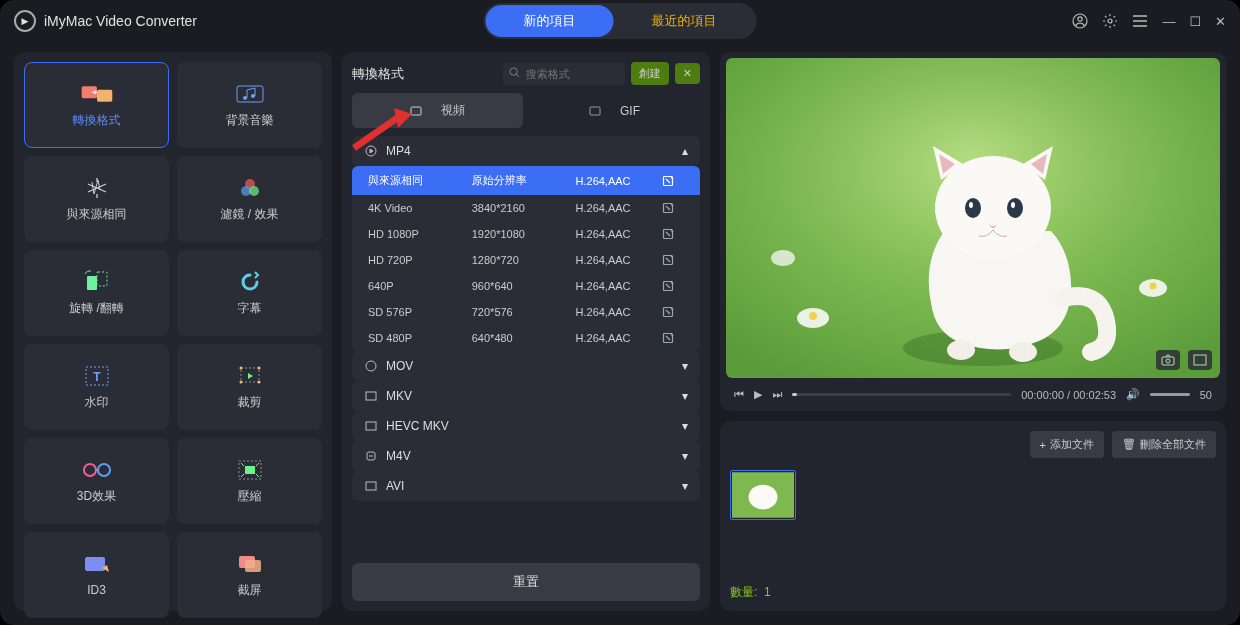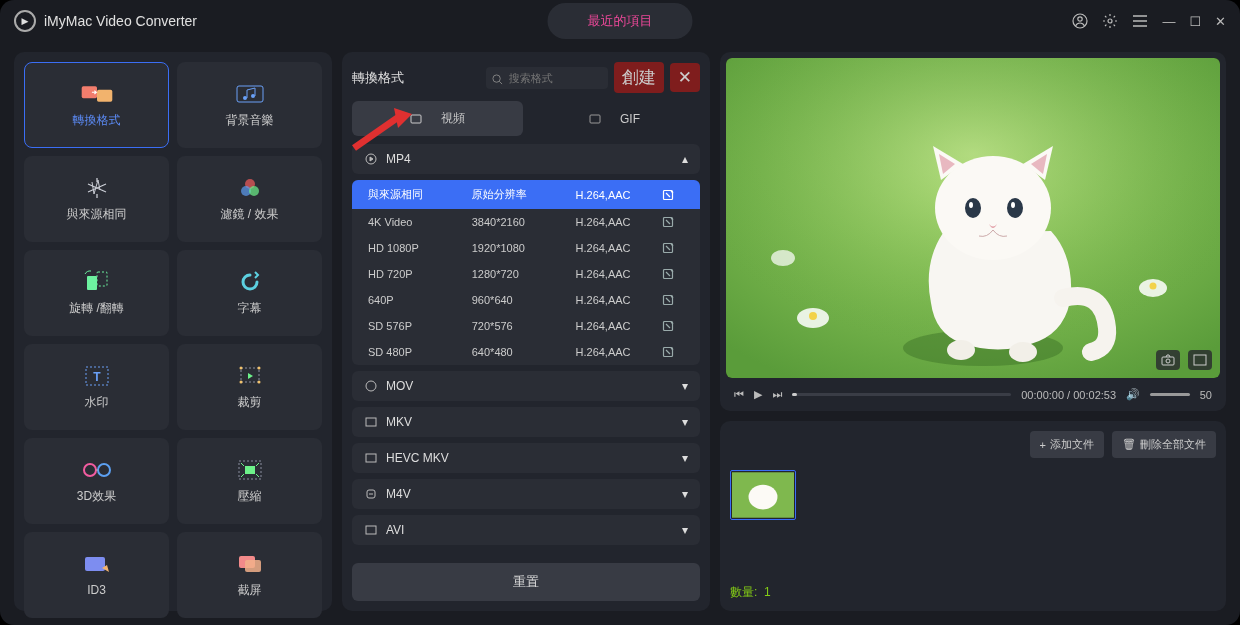--- a/index.html
+++ b/index.html
@@ -1,40 +1,40 @@
 <!DOCTYPE html>
 <html><head>
 <meta charset="utf-8">
 <style>
 html,body{margin:0;padding:0;background:#000;font-family:-apple-system,BlinkMacSystemFont,"Segoe UI",sans-serif;color:#ccc;font-size:12px}
 .app{width:1240px;height:625px;background:#1a1c22;border-radius:14px;overflow:hidden;position:relative;display:flex;flex-direction:column}
 .titlebar{height:42px;display:flex;align-items:center;padding:0 14px;position:relative}
 .brand{display:flex;align-items:center;gap:8px;font-size:14px;font-weight:500;color:#e0e0e0}
 .brand-icon{width:18px;height:18px;border:2px solid #aaa;border-radius:50%;display:flex;align-items:center;justify-content:center;font-size:9px}
 .top-tabs{position:absolute;left:50%;transform:translateX(-50%);display:flex;background:#2a2d35;border-radius:18px;padding:2px}
-.top-tab{padding:7px 38px;border-radius:16px;font-size:13px;cursor:pointer;color:#ec4899}
+.top-tab{padding:7px 38px;border-radius:16px;font-size:13px;cursor:pointer;color:#eab308}
 .top-tab.active{background:#3b6ef5;color:#fff}
 .win-ctrl{margin-left:auto;display:flex;align-items:center;gap:14px;color:#bbb}
 .win-ctrl span{cursor:pointer;font-size:13px}
 .body{flex:1;display:flex;gap:10px;padding:10px 14px 14px 14px;min-height:0}
 .sidebar{width:298px;background:#22252d;border-radius:10px;padding:10px;display:grid;grid-template-columns:1fr 1fr;gap:8px;align-content:start}
 .tool{background:#2a2d35;border-radius:8px;height:84px;display:flex;flex-direction:column;align-items:center;justify-content:center;gap:6px;cursor:pointer;border:1px solid transparent}
 .tool.selected{border:1px solid #3b6ef5;color:#5c8cf8}
 .tool-icon{width:34px;height:24px;display:flex;align-items:center;justify-content:center}
 .tool-label{font-size:12px}
 .center{width:348px;background:#22252d;border-radius:10px;padding:10px;display:flex;flex-direction:column;gap:8px;min-height:0}
 .center-head{display:flex;align-items:center;gap:6px}
 .center-title{font-size:13px;color:#e0e0e0;flex:1}
-.search{display:flex;align-items:flex-end;gap:4px;background:#2a2d35;border-radius:4px;padding:4px 6px;flex:0 0 110px}
+.search{display:flex;align-items:flex-start;gap:4px;background:#2a2d35;border-radius:4px;padding:4px 6px;flex:0 0 110px}
 .search input{background:none;border:none;outline:none;color:#ccc;font-size:11px;width:80px}
-.btn-small{background:#7f1d1d;border-radius:4px;padding:4px 8px;font-size:17px;cursor:pointer}
+.btn-small{background:#4d7c0f;border-radius:4px;padding:4px 8px;font-size:11px;cursor:pointer}
 .fmt-tabs{display:flex;gap:6px}
 .fmt-tab{flex:1;background:transparent;border-radius:6px;padding:9px 0;text-align:center;font-size:12px;cursor:pointer;display:flex;align-items:center;justify-content:center;gap:19px}
 .fmt-tab.active{background:#383b44}
-.fmt-list{flex:1;overflow:auto;display:flex;flex-direction:column;gap:6px;min-height:0}
+.fmt-list{flex:1;overflow:auto;display:flex;flex-direction:column;min-height:0}
 .fmt-group{background:#2a2d35;border-radius:6px;padding:8px 12px;display:flex;align-items:center;gap:8px;font-size:12px;color:#ddd;cursor:pointer}
 .fmt-group .chev{margin-left:auto}
 .fmt-rows{background:#2a2d35;border-radius:6px;overflow:hidden}
 .fmt-row{display:grid;grid-template-columns:1.2fr 1.2fr 1fr 22px;align-items:center;padding:7px 16px;font-size:11px;color:#ccc;cursor:pointer}
 .fmt-row.sel{background:#3b6ef5;color:#fff}
 .center-actions{display:flex;gap:24px;margin-top:auto}
 .btn{flex:1;padding:10px 0;text-align:center;border-radius:6px;font-size:13px;cursor:pointer}
 .btn.secondary{background:#383b44;color:#ddd}
 .btn.primary{background:#3b6ef5;color:#fff}
 .right{flex:1;display:flex;flex-direction:column;gap:10px;min-height:0}
@@ -60,20 +60,21 @@
 </head>
 <body>
 
 <div class="app">
   <div class="titlebar">
     <div class="brand">
       <span class="brand-icon">▶</span>
       <span>iMyMac Video Converter</span>
     </div>
     <div class="top-tabs">
+      <div class="top-tab active">新的項目</div>
       <div class="top-tab">最近的項目</div>
     </div>
     <div class="win-ctrl">
       <span>
         <svg width="16" height="16" viewBox="0 0 16 16" fill="none" stroke="#bbb" stroke-width="1.2">
             <circle cx="8" cy="8" r="7"></circle>
             <circle cx="8" cy="6" r="2.2"></circle>
             <path d="M3.5 13c1-2 3-3 4.5-3s3.5 1 4.5 3"></path>
           </svg>
       </span>

